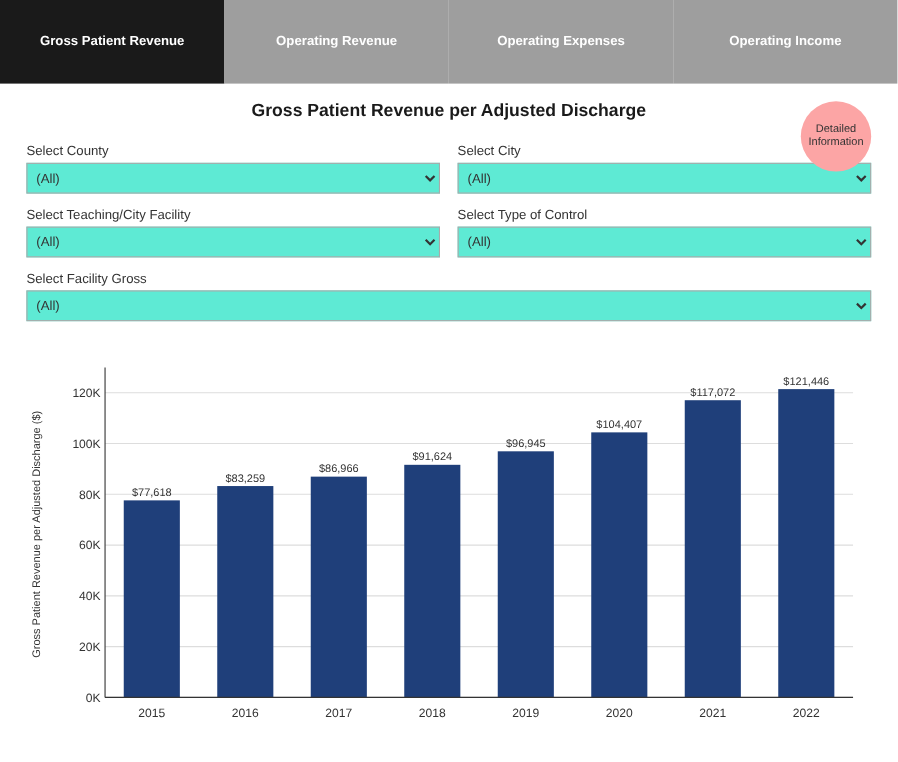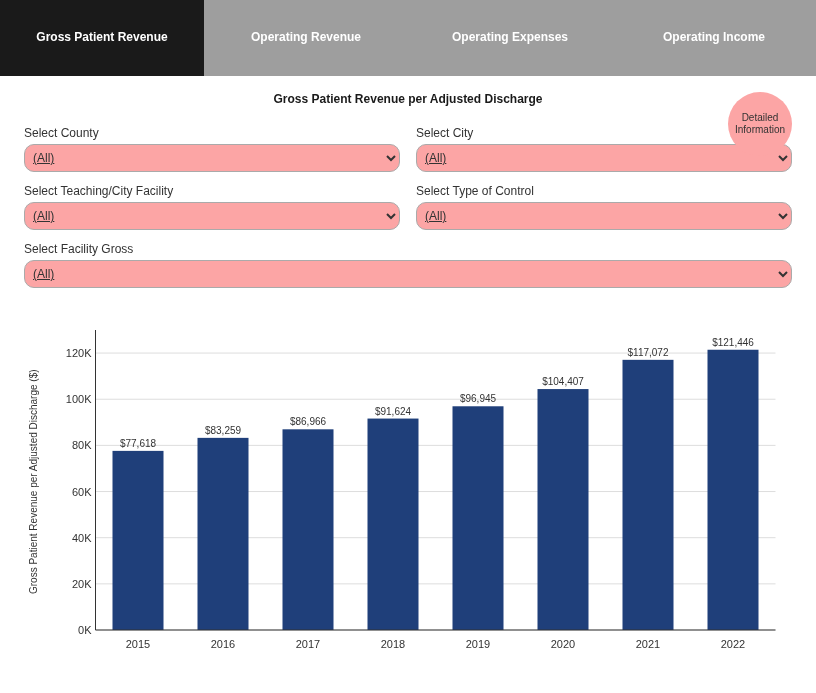--- a/index.html
+++ b/index.html
@@ -39,21 +39,21 @@
 
     
     .title-area {
       display: flex;
       align-items: center;
       justify-content: center;
       margin-bottom: 20px;
       position: relative;
     }
     .page-title {
-      font-size: 12px;
+      font-size: 16px;
       font-weight: bold;
       color: #1a1a1a;
       text-align: center;
     }
     .detailed-btn {
       position: absolute;
       right: 0;
       top: 0;
       width: 64px;
       height: 64px;
@@ -86,28 +86,27 @@
     }
     .filter-label {
       font-size: 12px;
       color: #333;
       margin-bottom: 4px;
     }
     .filter-select {
       width: 100%;
       height: 28px;
       border: 1px solid #aaa;
-      border-radius: 10px;
+      border-radius: 0;
       font-size: 12px;
       color: #333;
       padding: 0 4px;
       appearance: auto;
       cursor: pointer;
-      background: #fca5a5;
-      text-decoration: underline;
+      background: #5eead4;
     }
 
     
     .chart-container {
       margin-top: 10px;
       display: flex;
       width: 100%;
     }
     .y-axis-label {
       writing-mode: vertical-rl;

